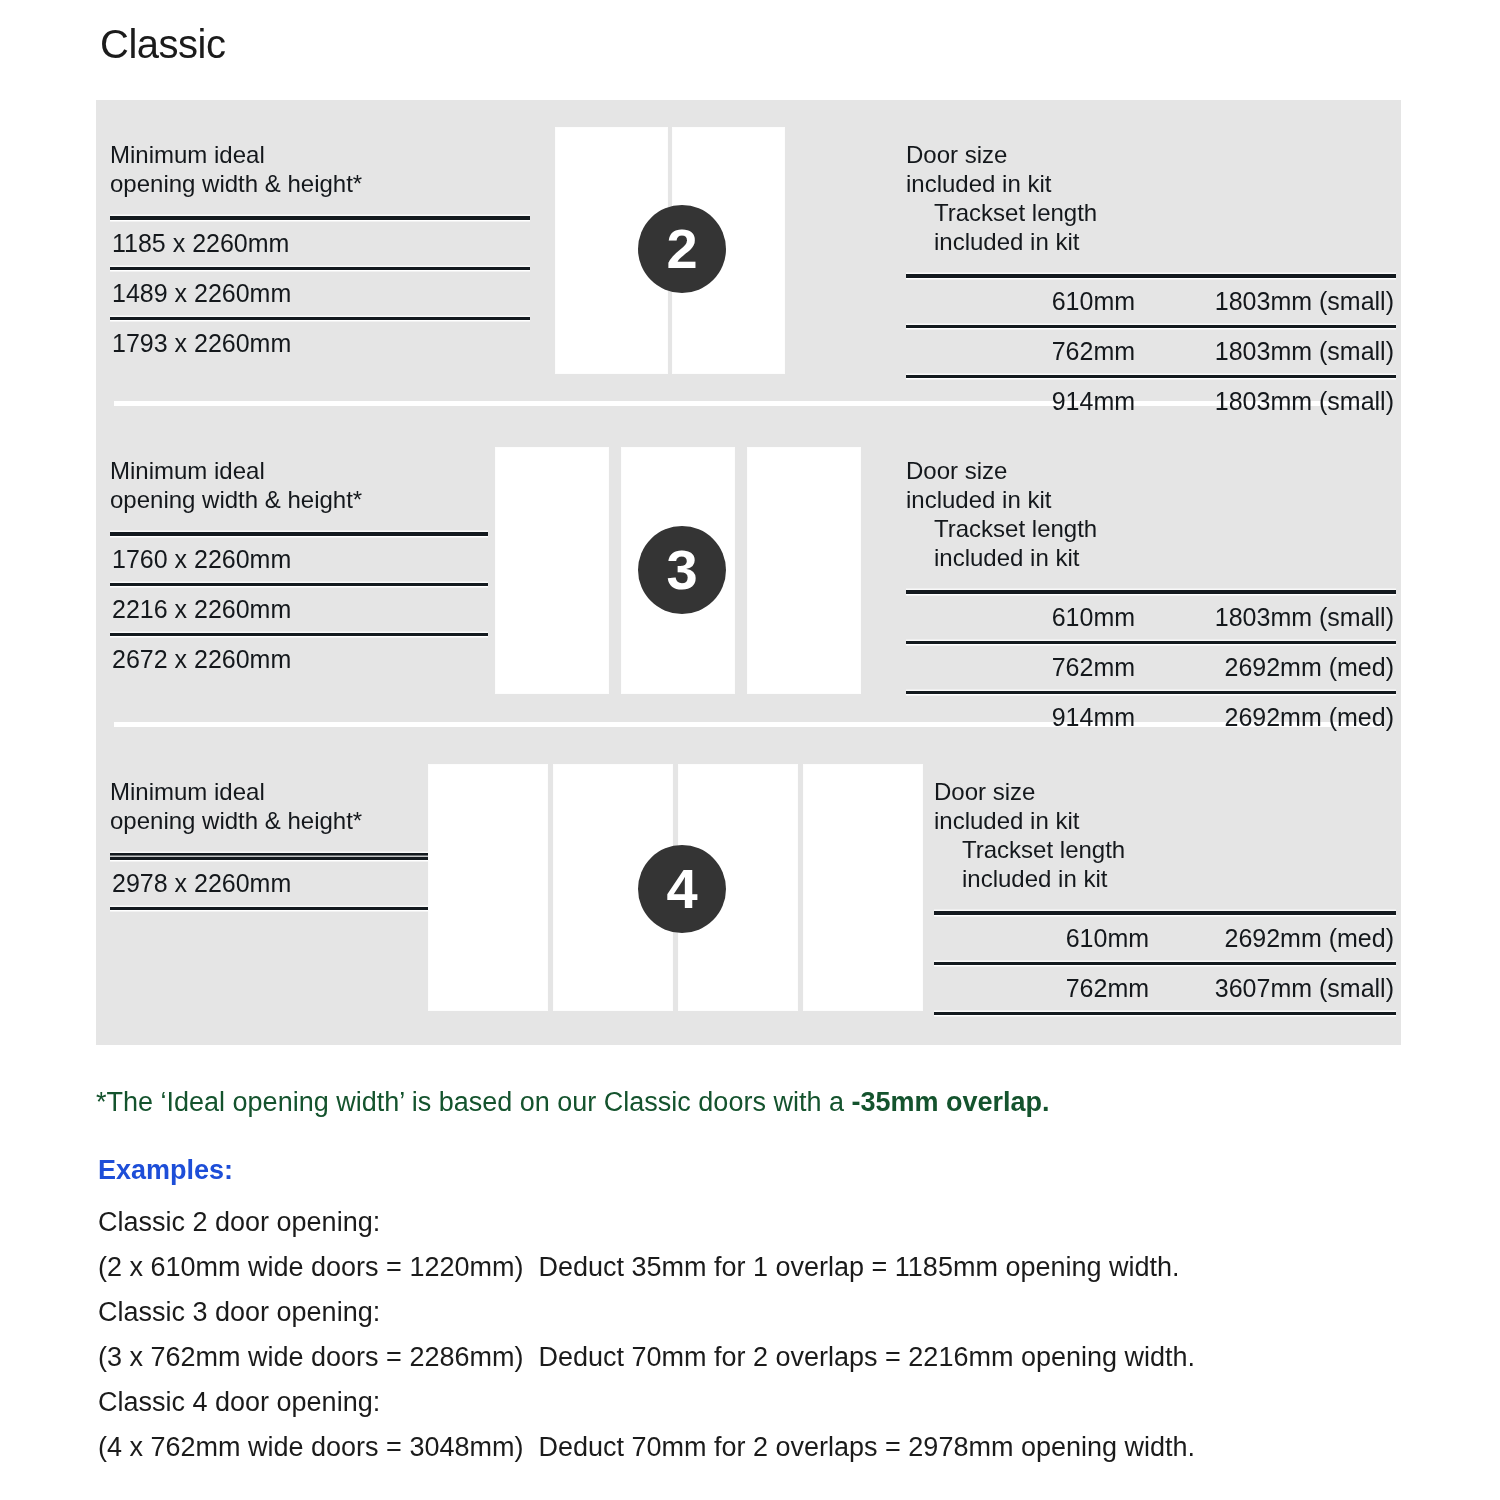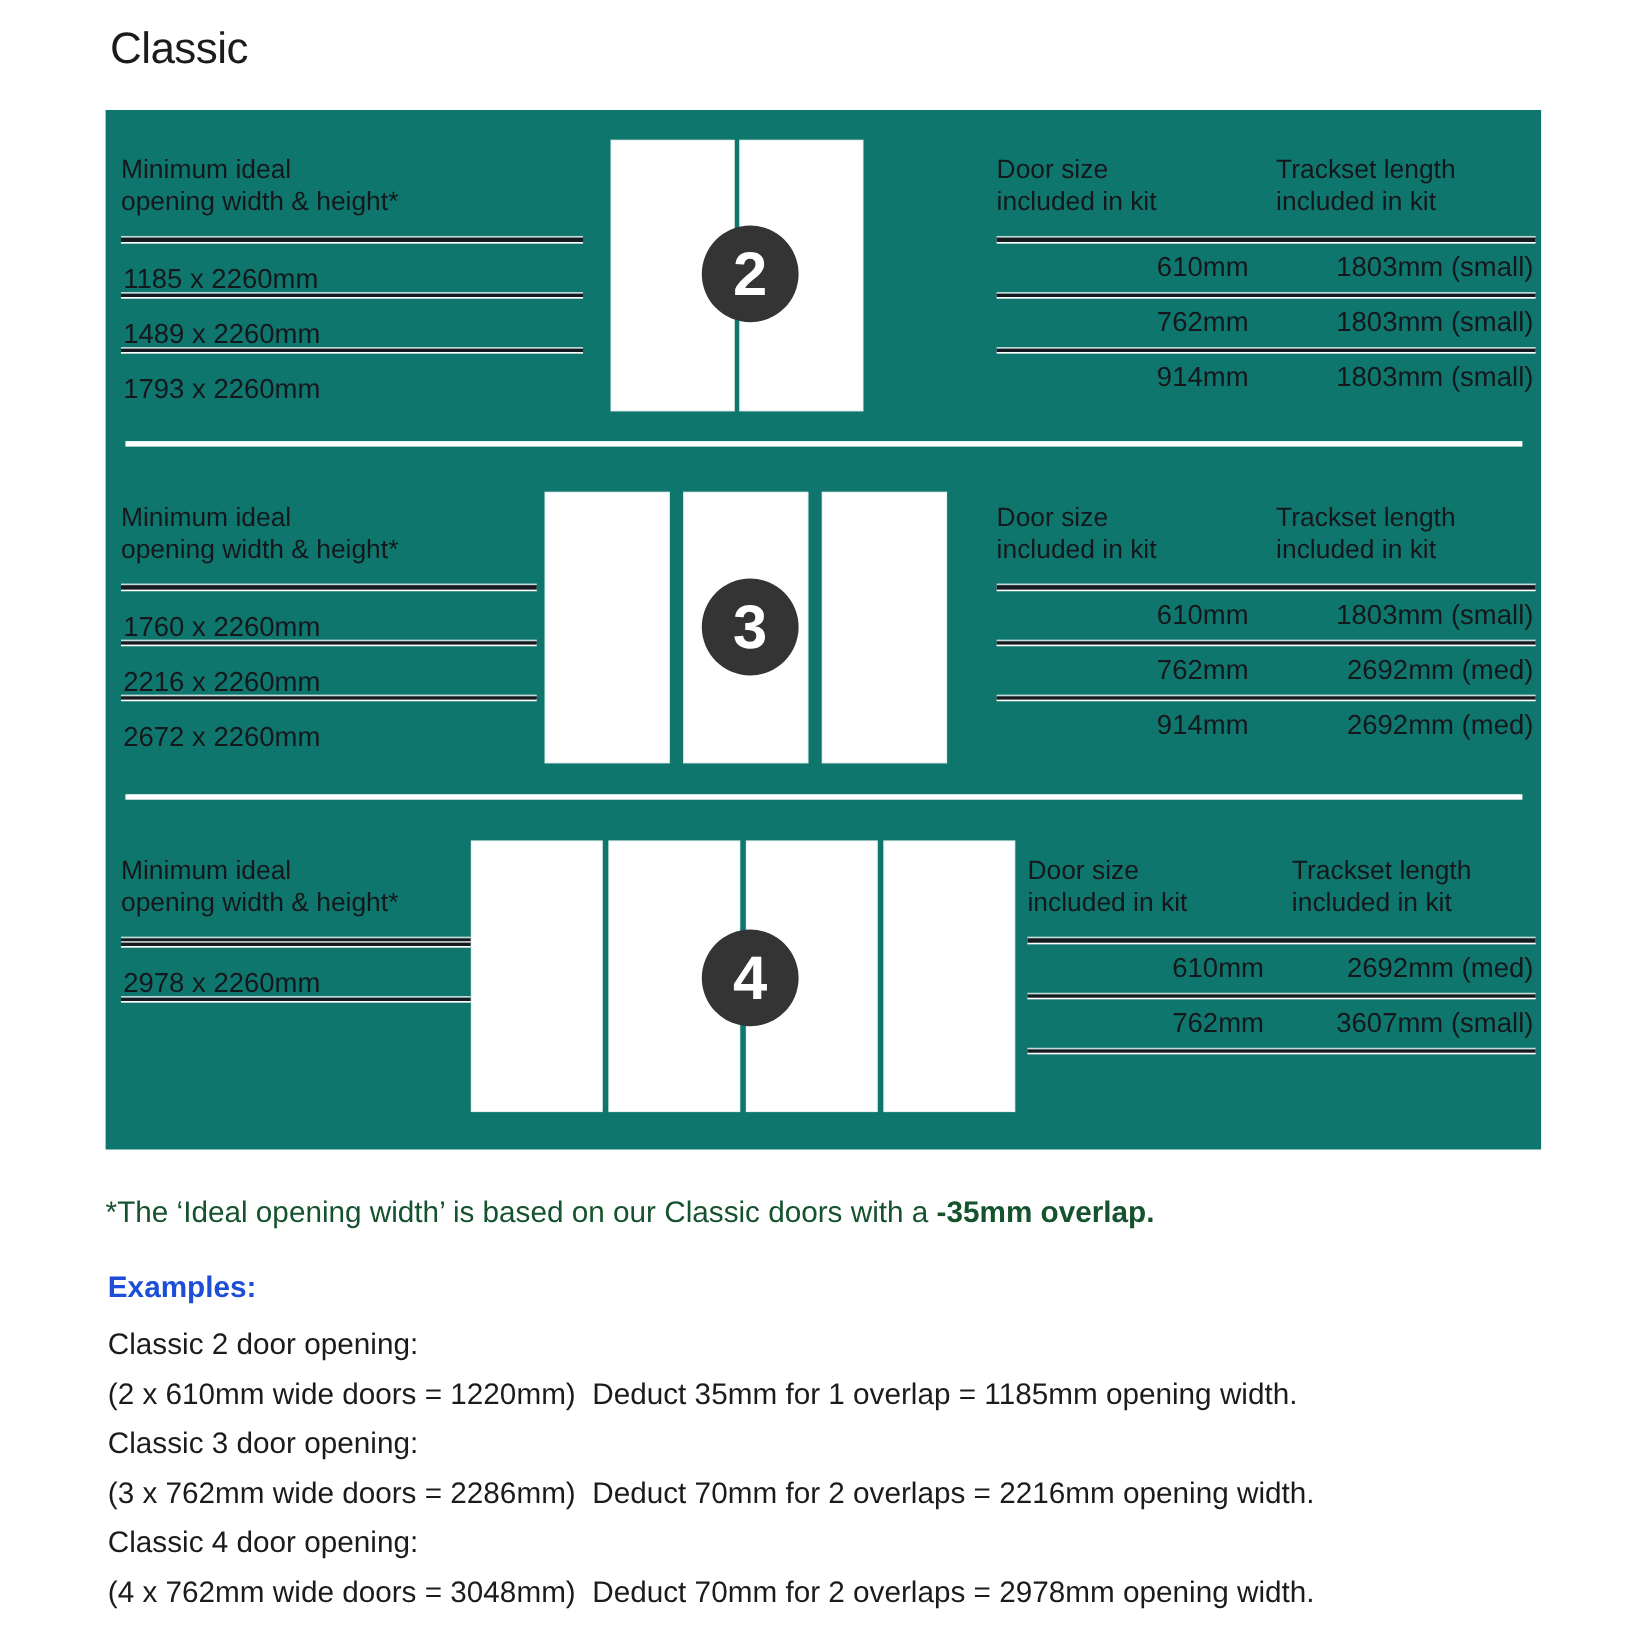--- a/index.html
+++ b/index.html
@@ -27,21 +27,21 @@
     color: #1b1b1b;
   }
 
   
   .panel {
     position: absolute;
     left: 96px;
     top: 100px;
     width: 1305px;
     height: 945px;
-    background: #0f766e;
+    background: #e5e5e5;
   }
 
   .section {
     position: absolute;
     left: 0;
     width: 100%;
   }
   .section.s1 { top: 0px;   height: 300px; }
   .section.s2 { top: 316px; height: 305px; }
   .section.s3 { top: 637px; height: 308px; }
@@ -75,20 +75,21 @@
     font-size: 24px;
     line-height: 29px;
     font-weight: 400;
     color: #14181c;
     white-space: pre-line;
   }
   .col-left .col-head { text-align: left; }
 
   .head-row {
     display: flex;
+    flex-direction: column;
   }
   .head-cell {
     font-size: 24px;
     line-height: 29px;
     color: #14181c;
     white-space: pre-line;
   }
   .head-cell.doorsize  { width: 230px; text-align: left; }
   .head-cell.trackset  { width: 240px; text-align: left; padding-left: 28px; }
 
@@ -107,21 +108,20 @@
   .drow {
     font-size: 25px;
     line-height: 25px;
     color: #14181c;
     display: flex;
     align-items: center;
   }
   .col-left .drow {
     height: 47px;
     padding-left: 2px;
-    align-items: flex-end;
   }
   .col-right .drow {
     height: 47px;
   }
   .cell-doorsize {
     width: 230px;
     text-align: right;
     padding-right: 2px;
   }
   .cell-trackset {

